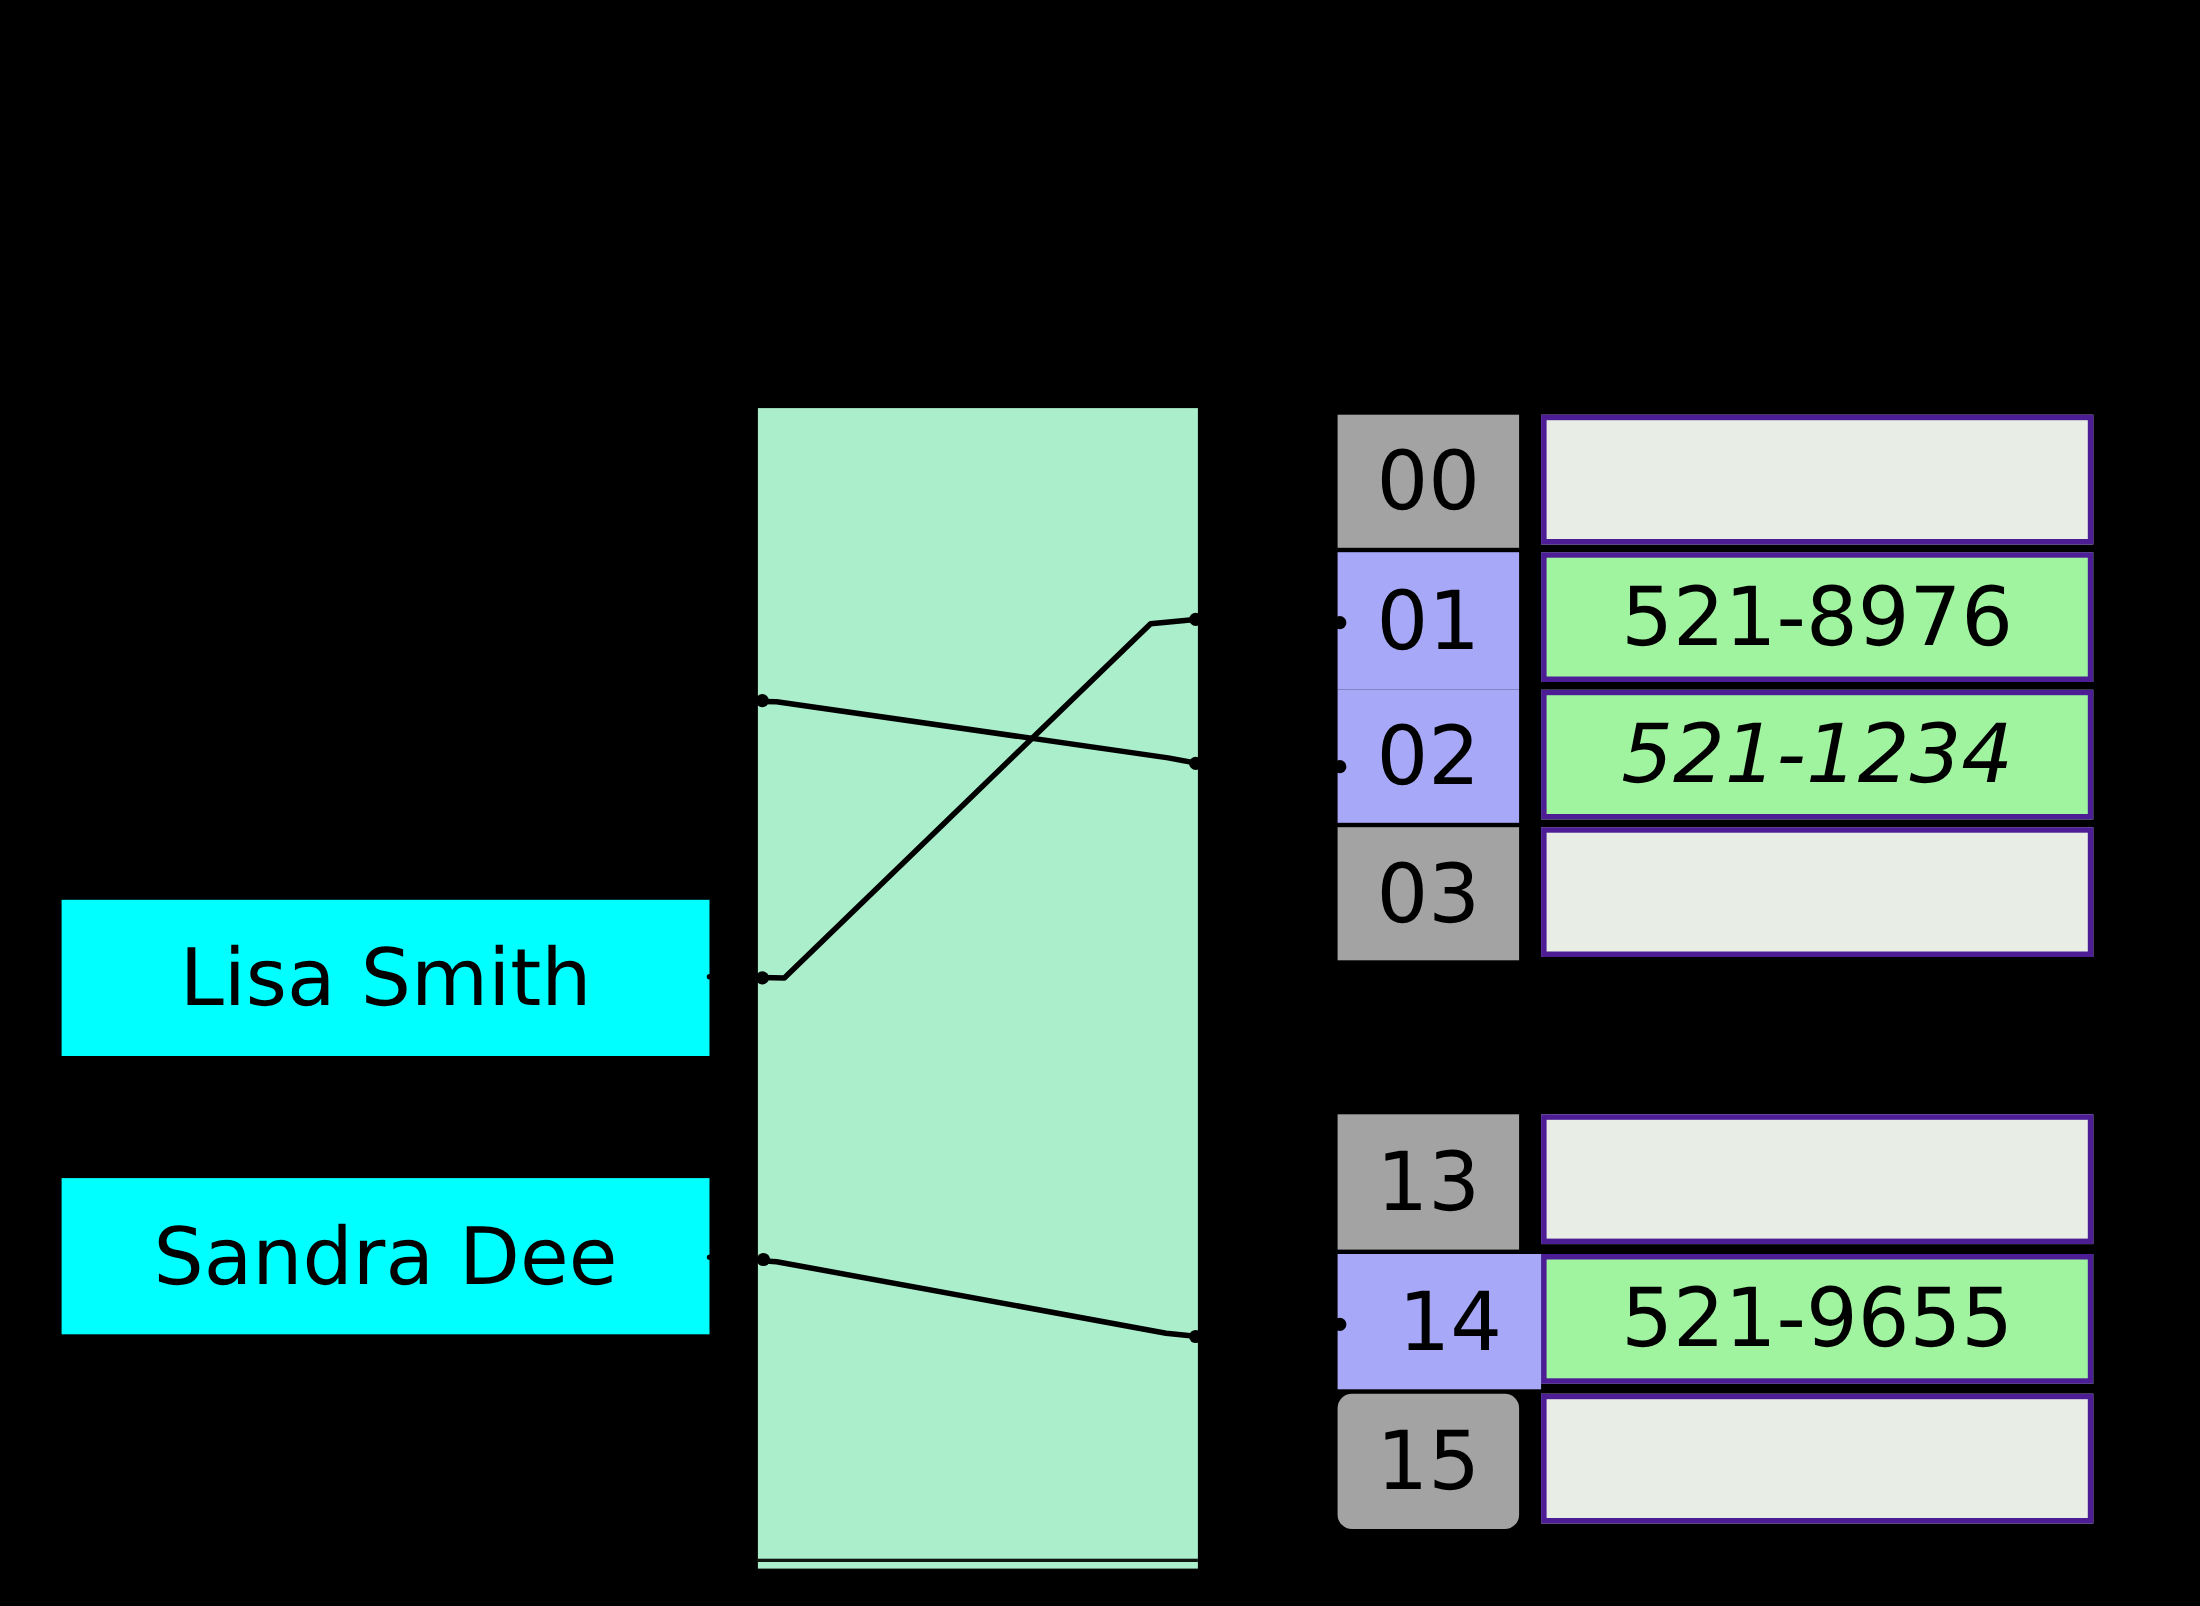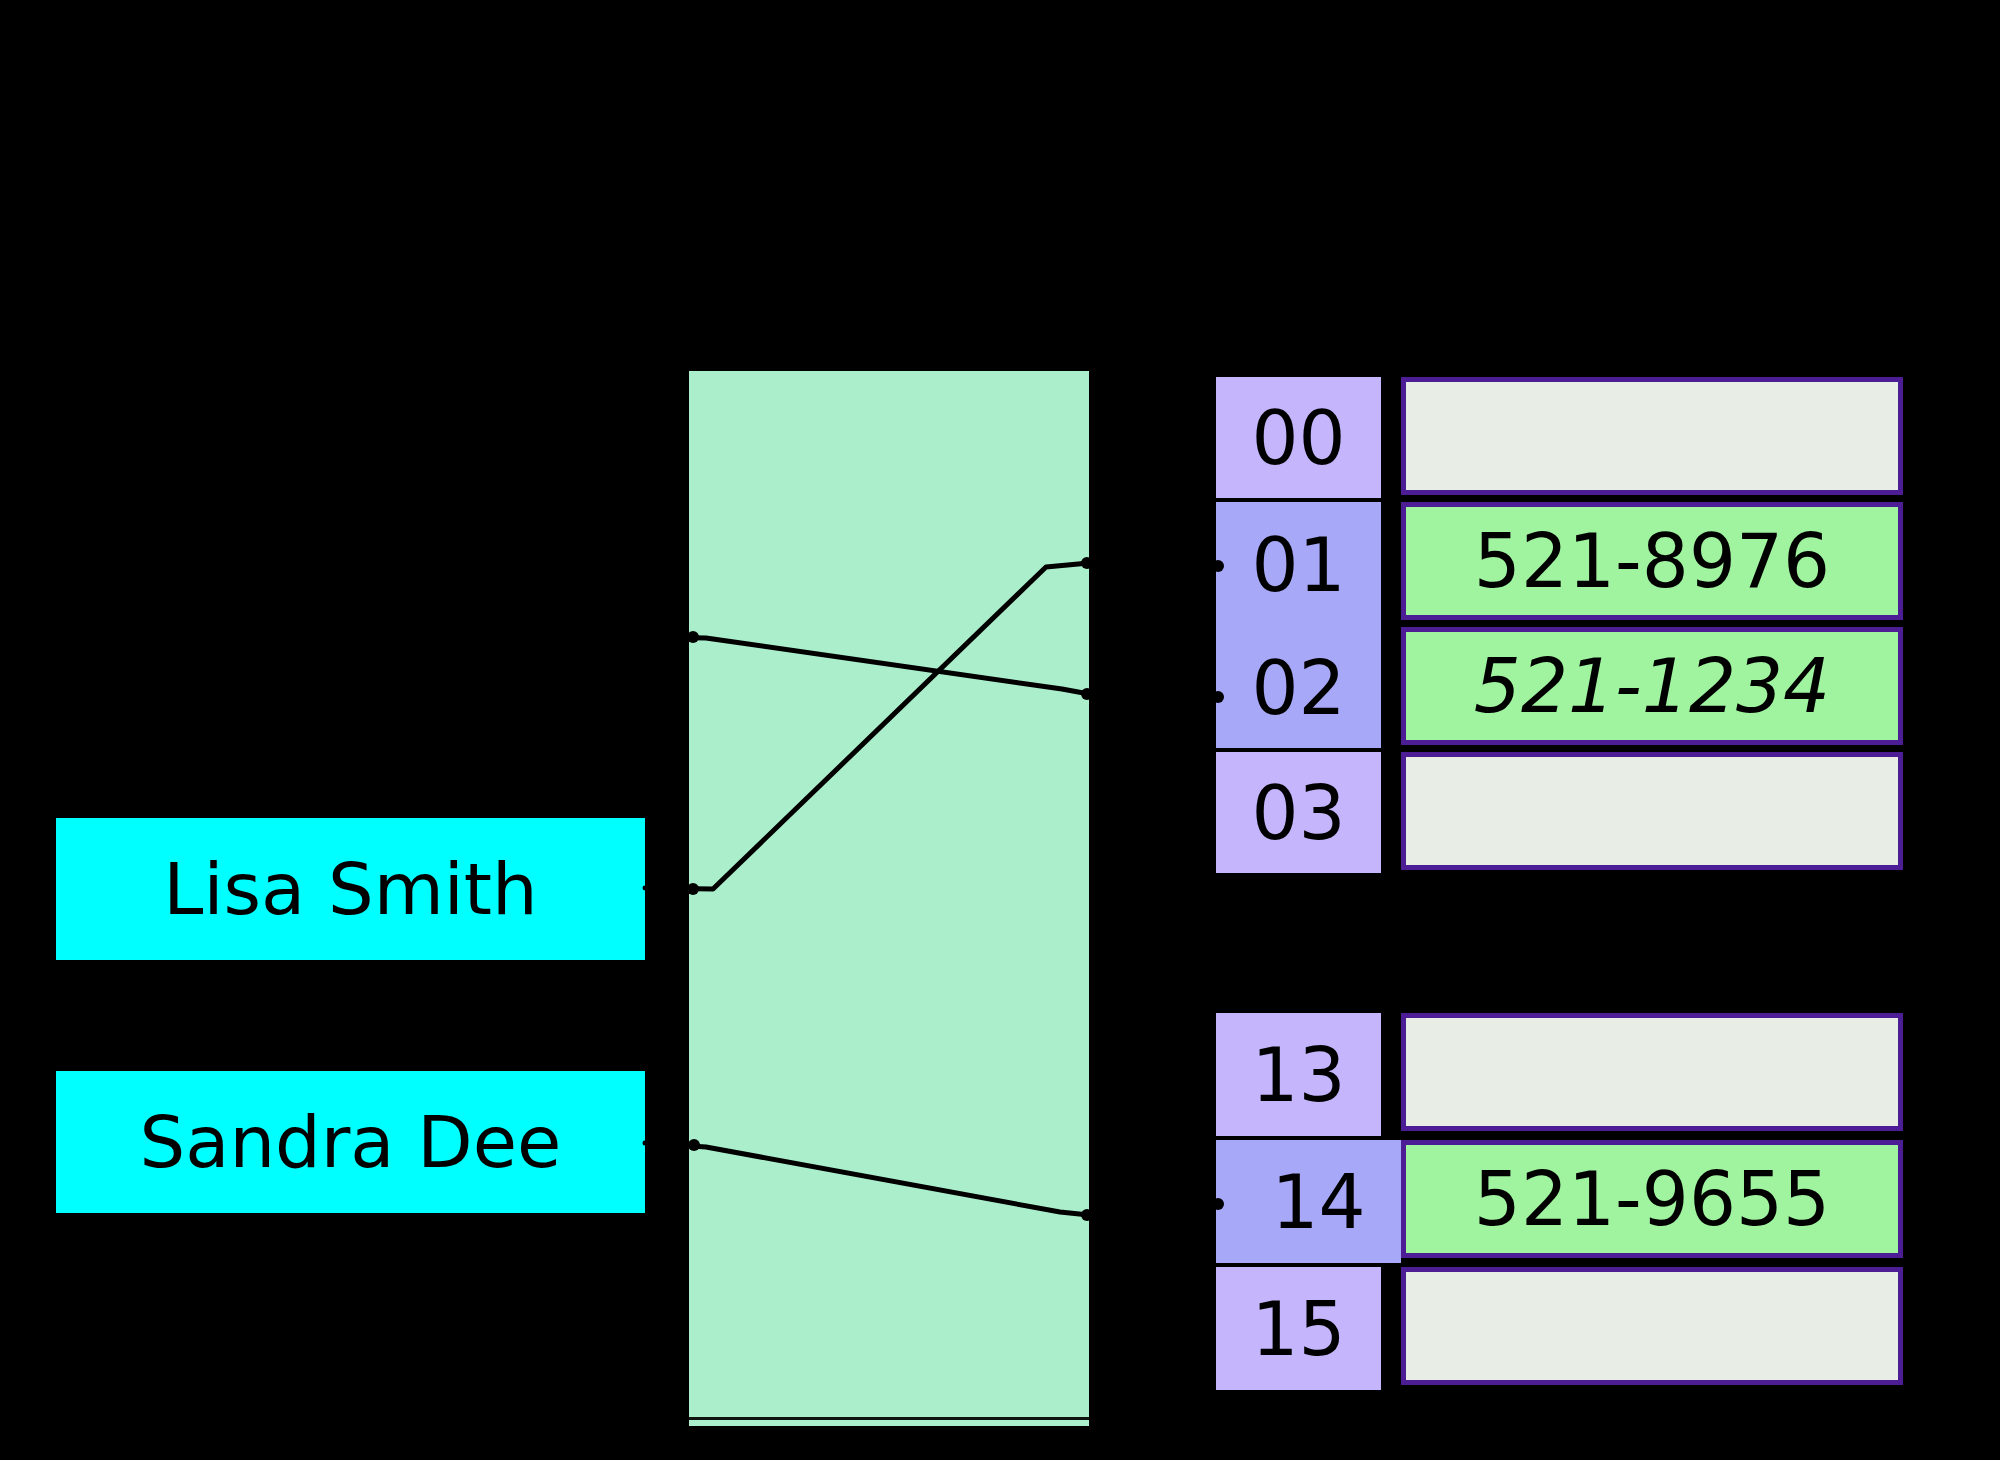--- a/index.html
+++ b/index.html
@@ -52,21 +52,21 @@
     height: 3px;
     background: #10140f;
   }
 
   
   .idx {
     position: absolute;
     left: 1216px;
     width: 165px;
     height: 121px;
-    background: #c4b5fd;
+    background: #a3a3a3;
     display: flex;
     align-items: center;
     justify-content: center;
     font-size: 74px;
     line-height: 1;
   }
   .idx.hl { background: #a8a8f8; text-align: center; }
 
   
   .val {
@@ -92,21 +92,21 @@
   #idx-02 { top: 627px; }
   #idx-03 { top: 752px; }
   #val-00 { top: 377px; }
   #val-01 { top: 502px; }
   #val-02 { top: 627px; font-style: italic; }
   #val-03 { top: 752px; }
 
   
   #idx-13 { top: 1013px; height: 123px; }
   #idx-14 { top: 1140px; height: 123px; padding-left: 20px; }
-  #idx-15 { top: 1267px; height: 123px; }
+  #idx-15 { top: 1267px; height: 123px; border-radius: 13px; }
   #val-13 { top: 1013px; }
   #val-14 { top: 1140px; }
   #val-15 { top: 1267px; }
 
   
   #lines {
     position: absolute;
     left: 0;
     top: 0;
     width: 2000px;

